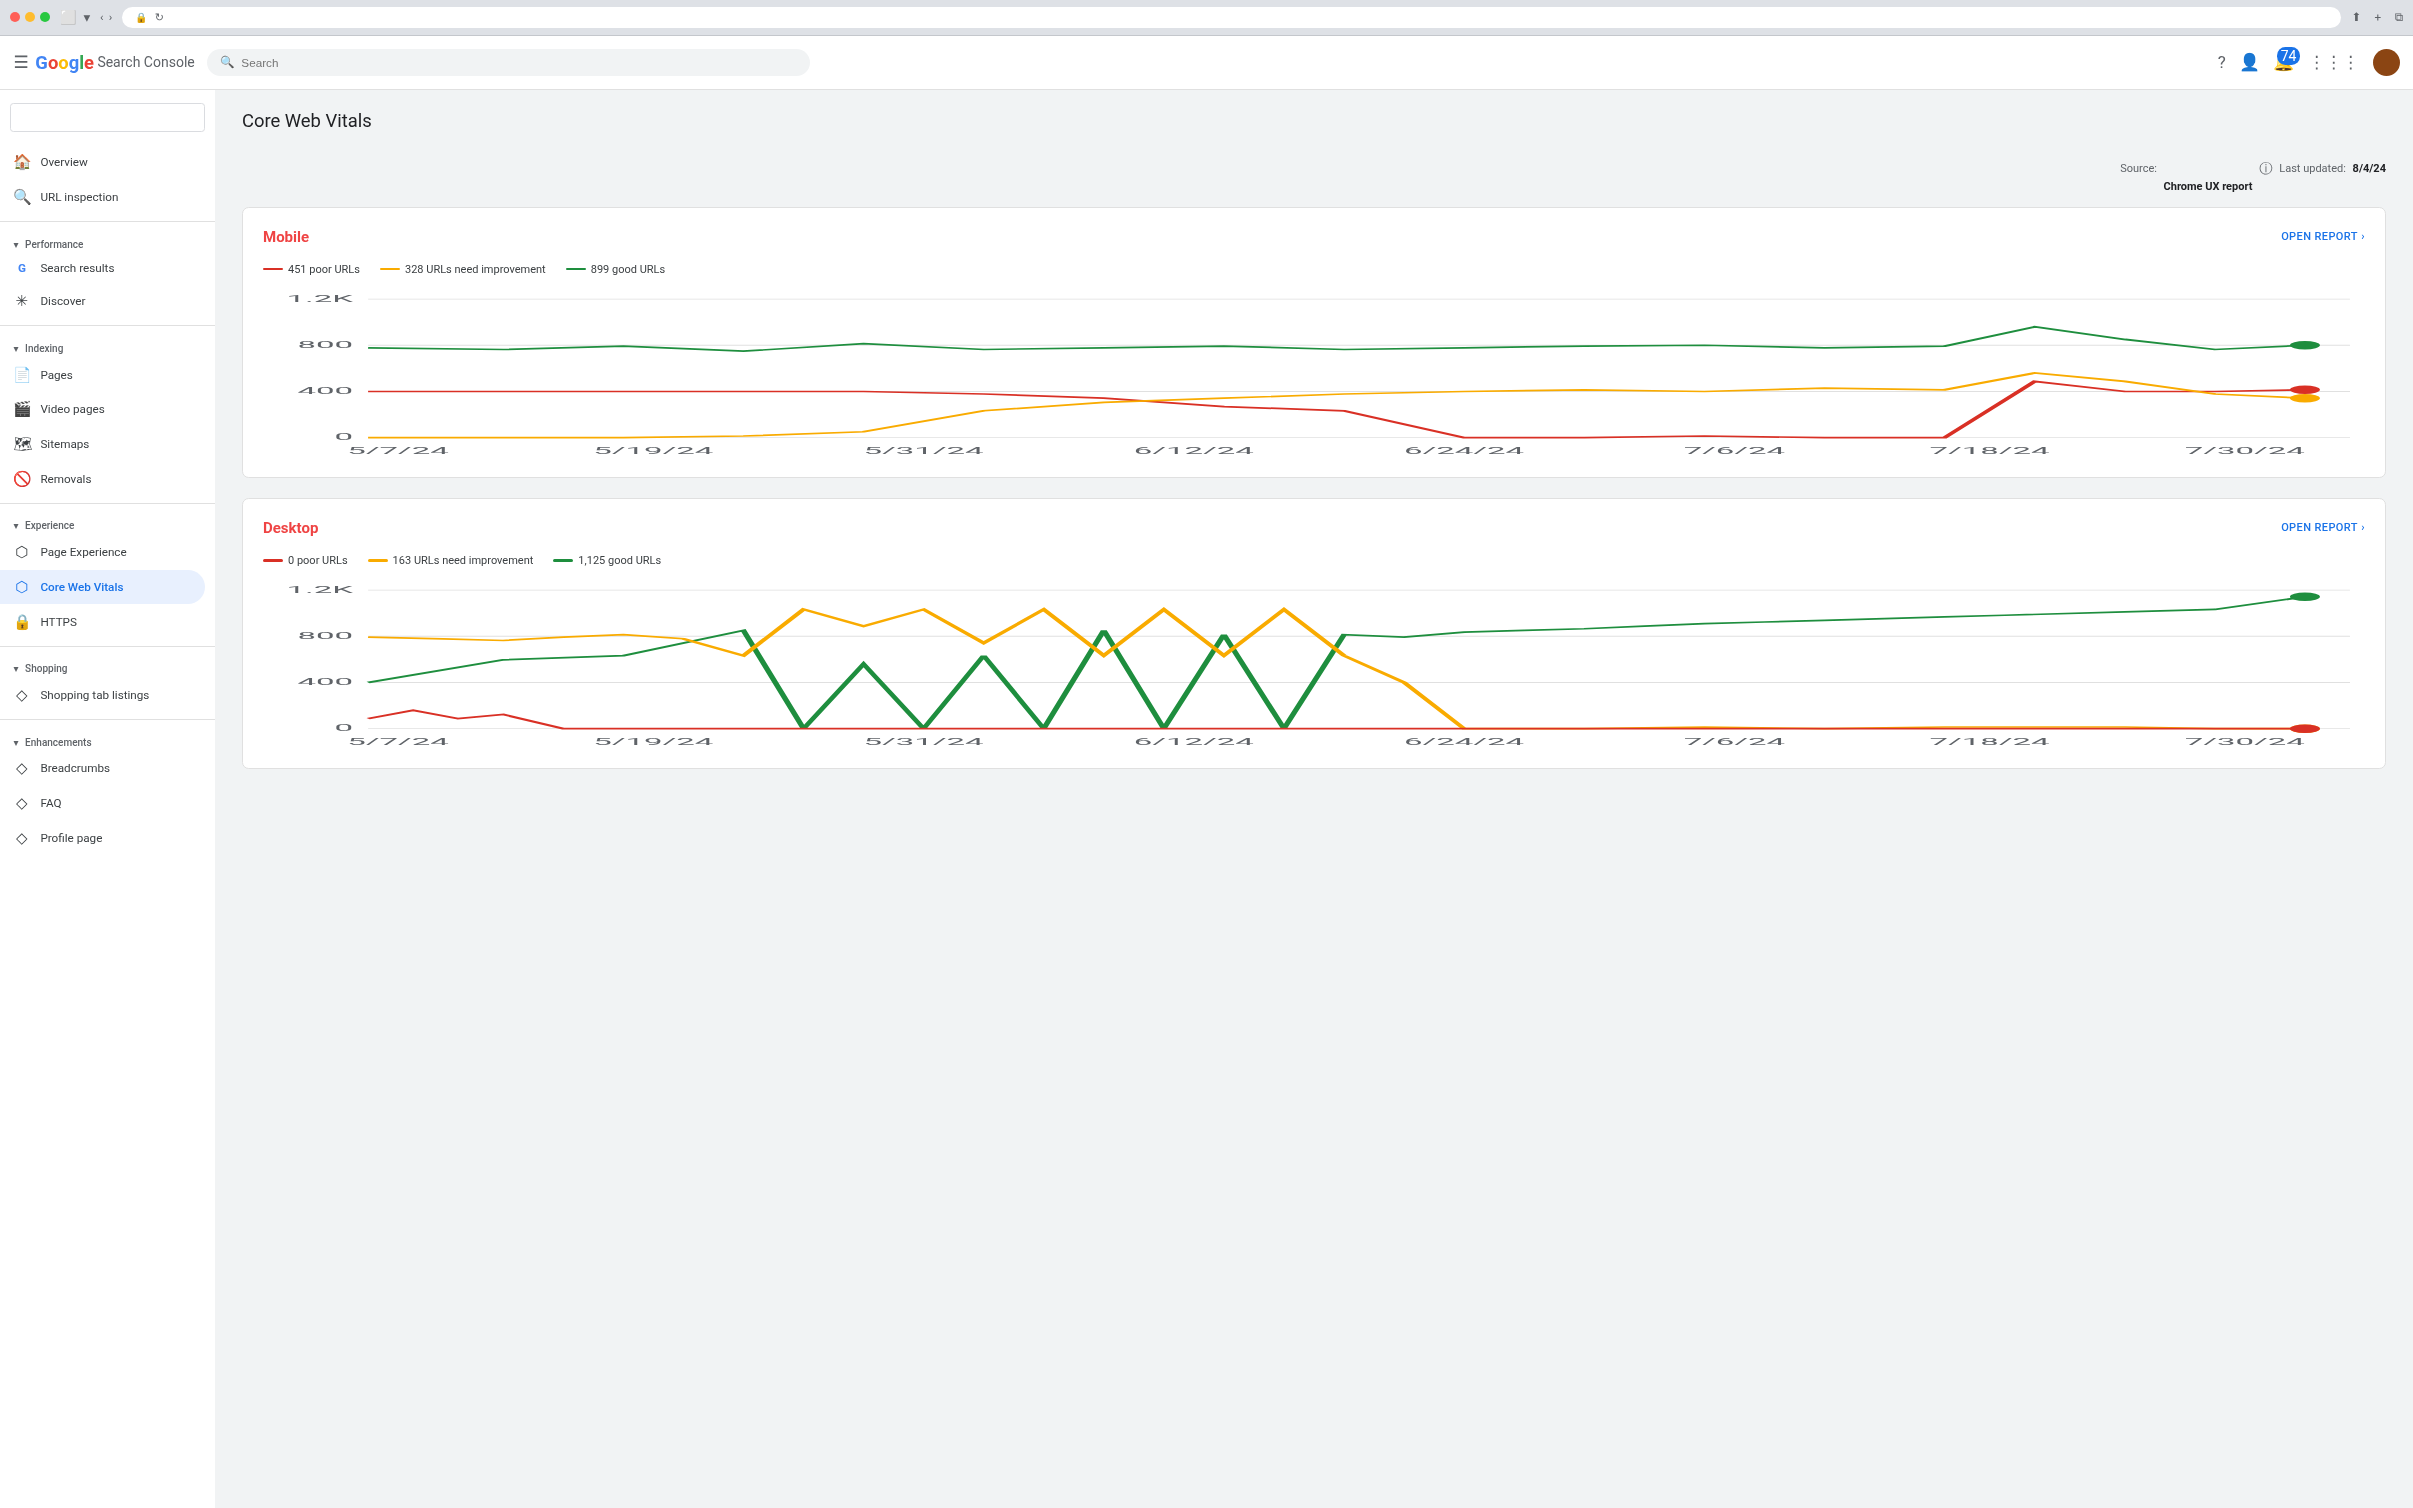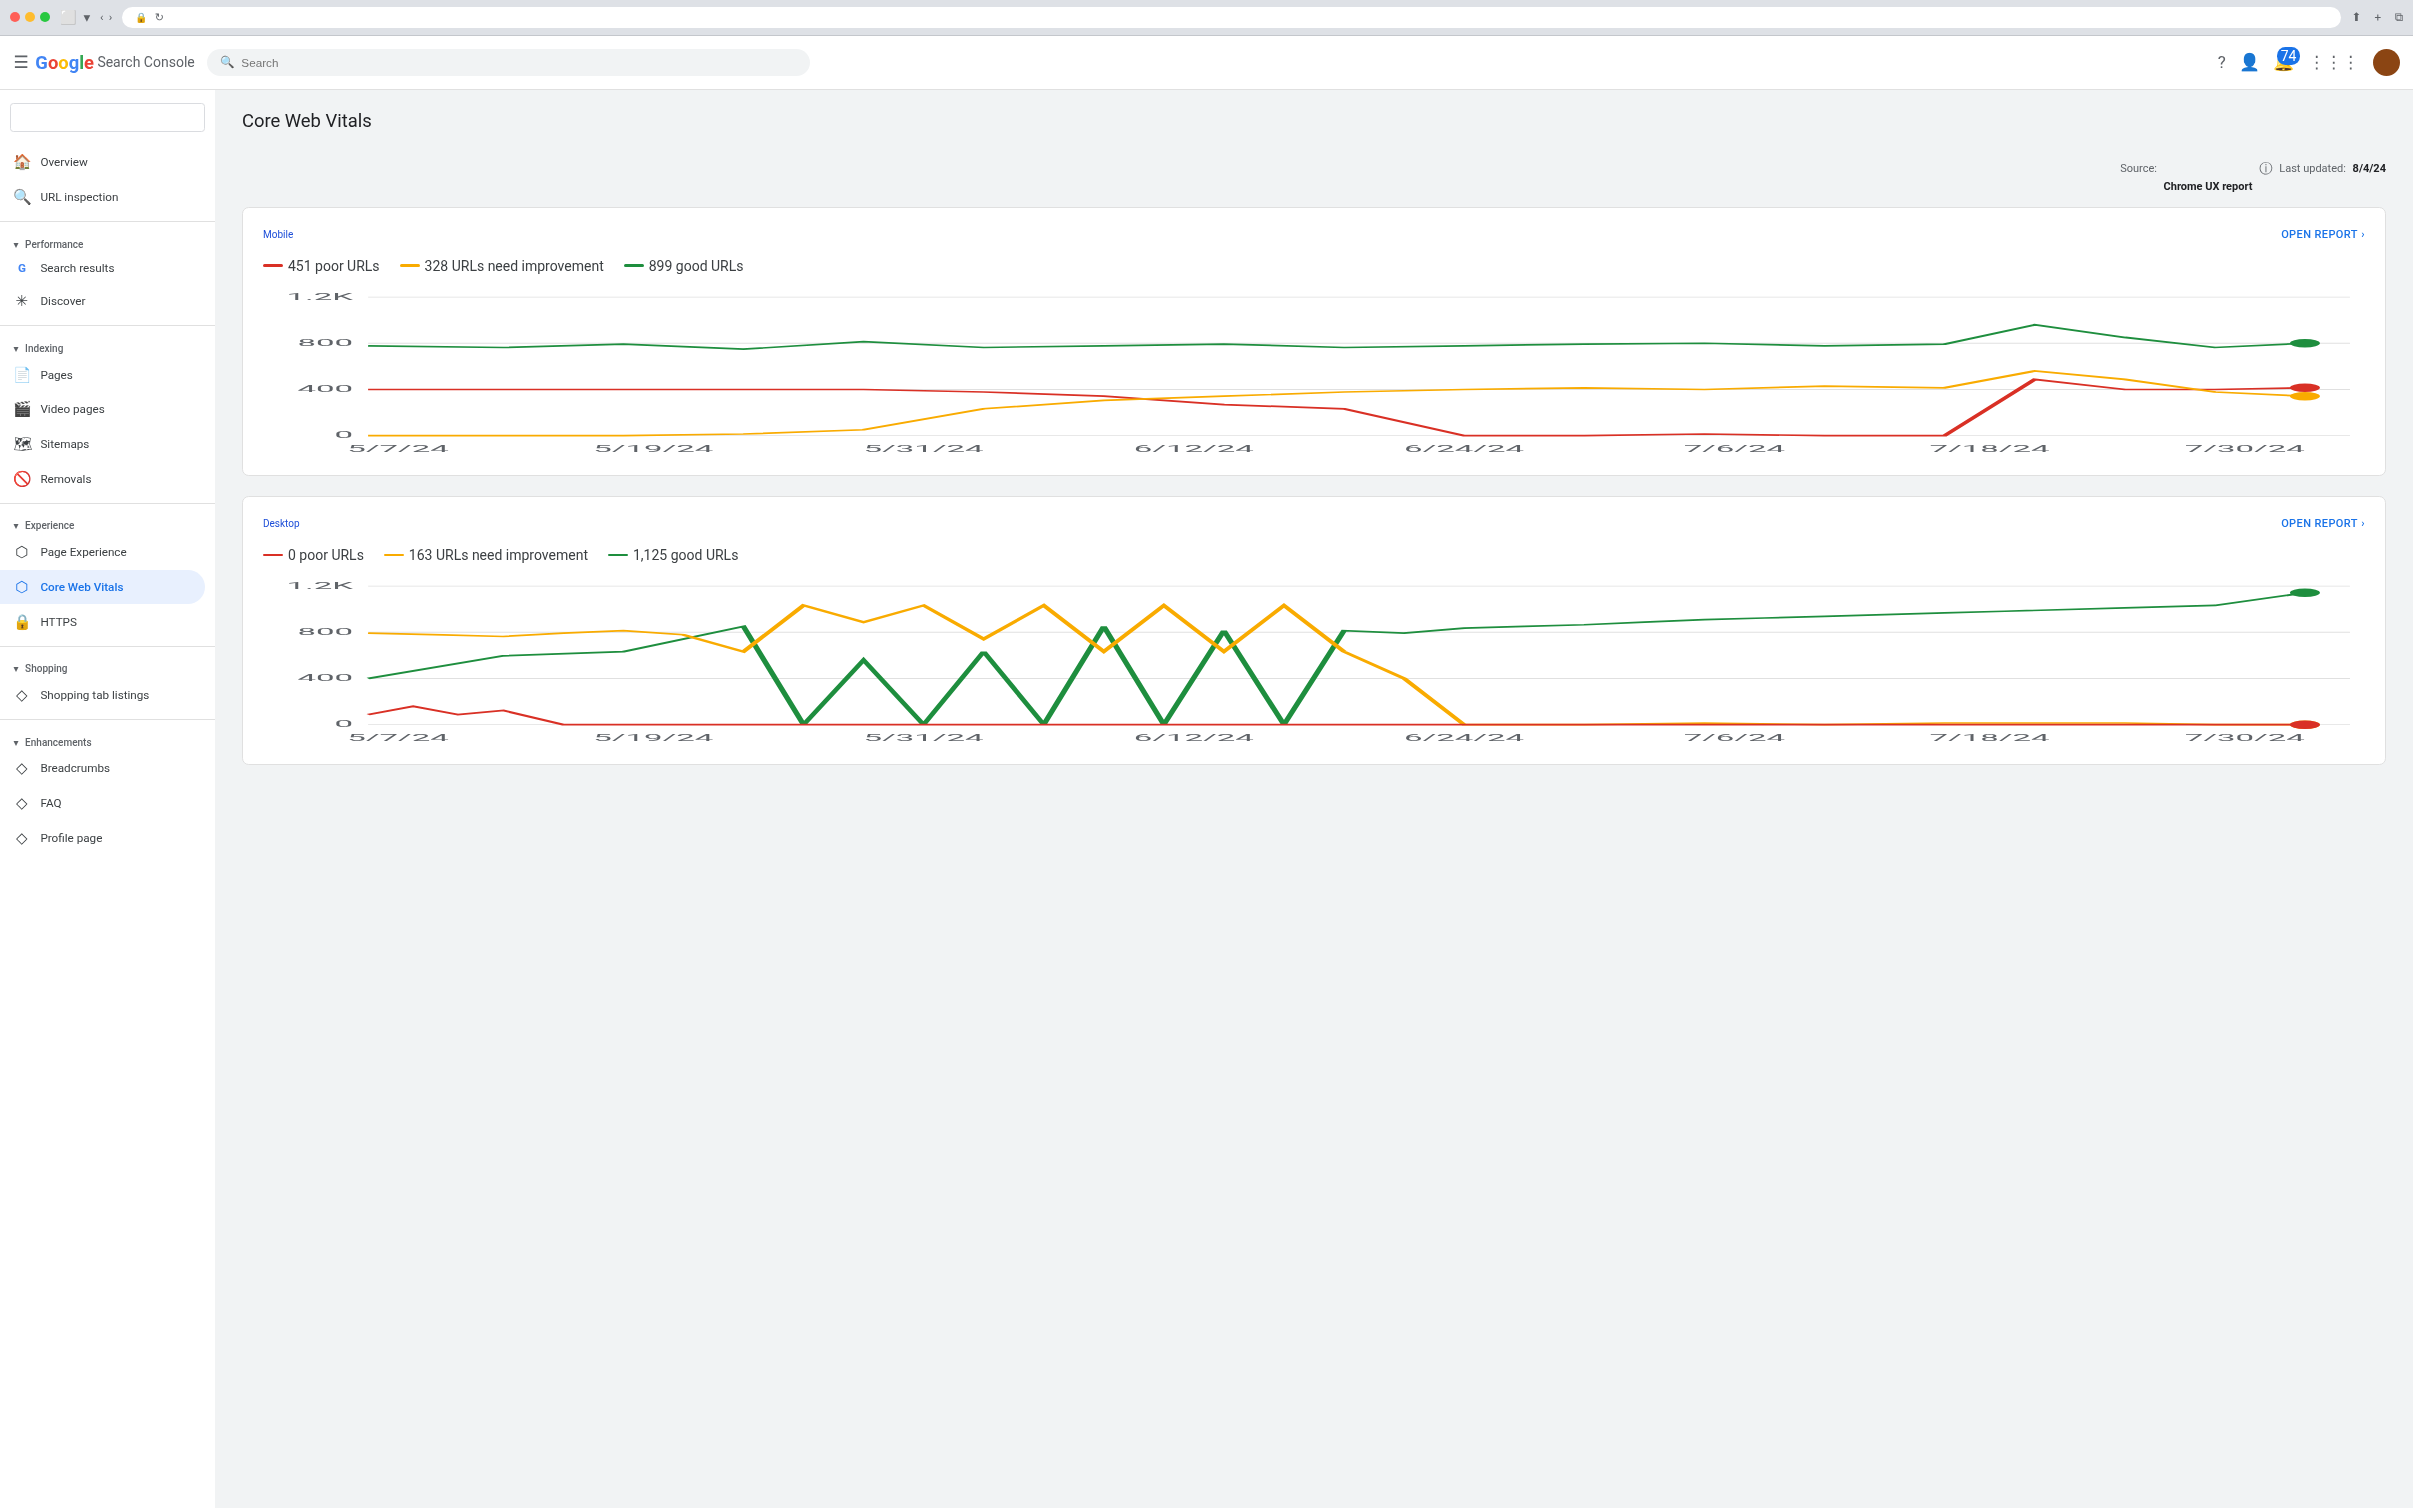--- a/index.html
+++ b/index.html
@@ -149,21 +149,21 @@
       border: 0.8px solid #e0e0e0;
       padding: 20px;
       margin-bottom: 20px;
     }
     .card-header {
       display: flex;
       align-items: center;
       justify-content: space-between;
       margin-bottom: 17px;
     }
-    .card-title { font-size: 10px; font-weight: 400; color: #1d4ed8; }
+    .card-title { font-size: 15px; font-weight: 700; color: #ef4444; }
     .open-report-btn {
       color: #1a73e8;
       font-size: 11px;
       font-weight: 500;
       cursor: pointer;
       display: flex;
       align-items: center;
       gap: 3.4px;
       text-transform: uppercase;
       letter-spacing: 0.4px;
@@ -173,21 +173,21 @@
     .legend {
       display: flex;
       gap: 20px;
       margin-bottom: 13.4px;
       flex-wrap: wrap;
     }
     .legend-item {
       display: flex;
       align-items: center;
       gap: 5px;
-      font-size: 14px;
+      font-size: 11px;
       color: #3c4043;
     }
     .legend-line {
       width: 20px;
       height: 2.5px;
       border-radius: 1.7px;
     }
 
     
     .chart-container { width: 100%; height: 168px; position: relative; }

